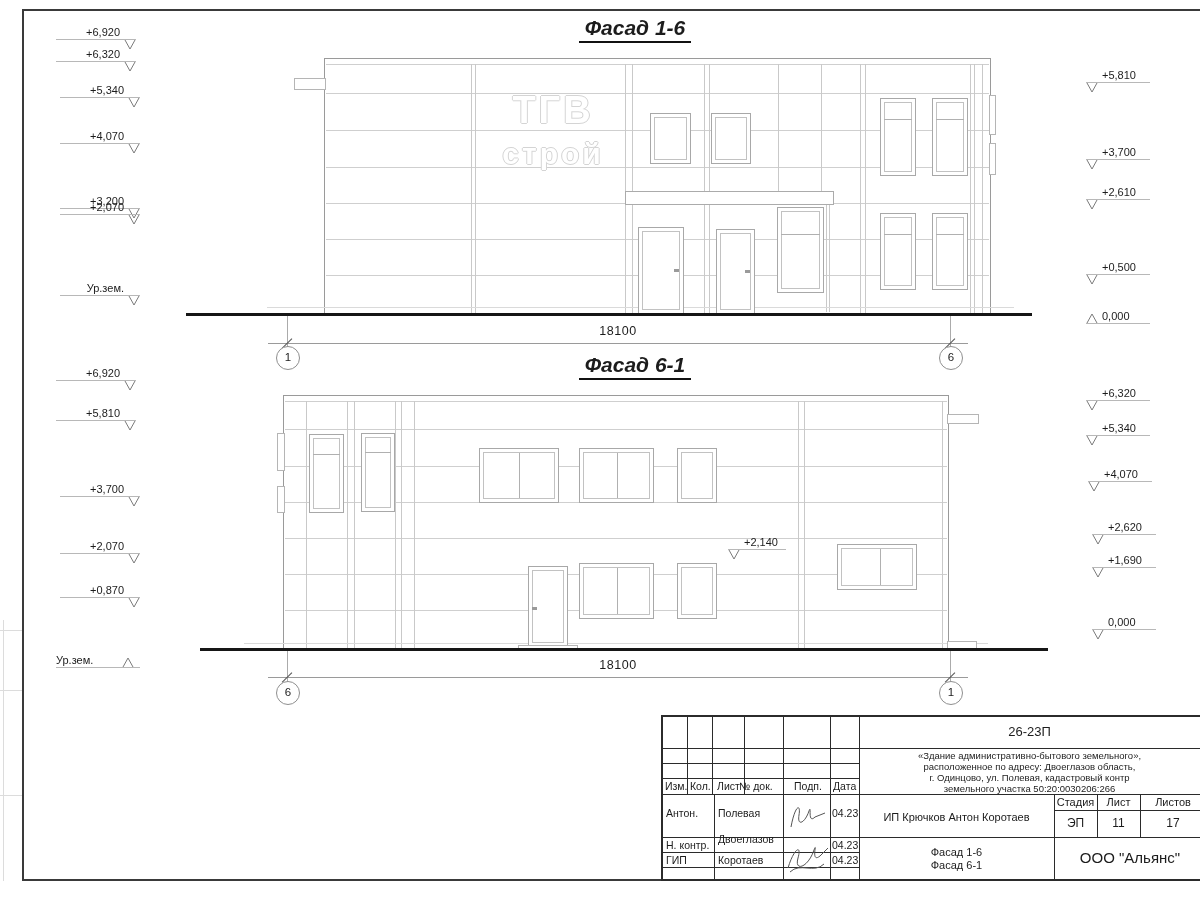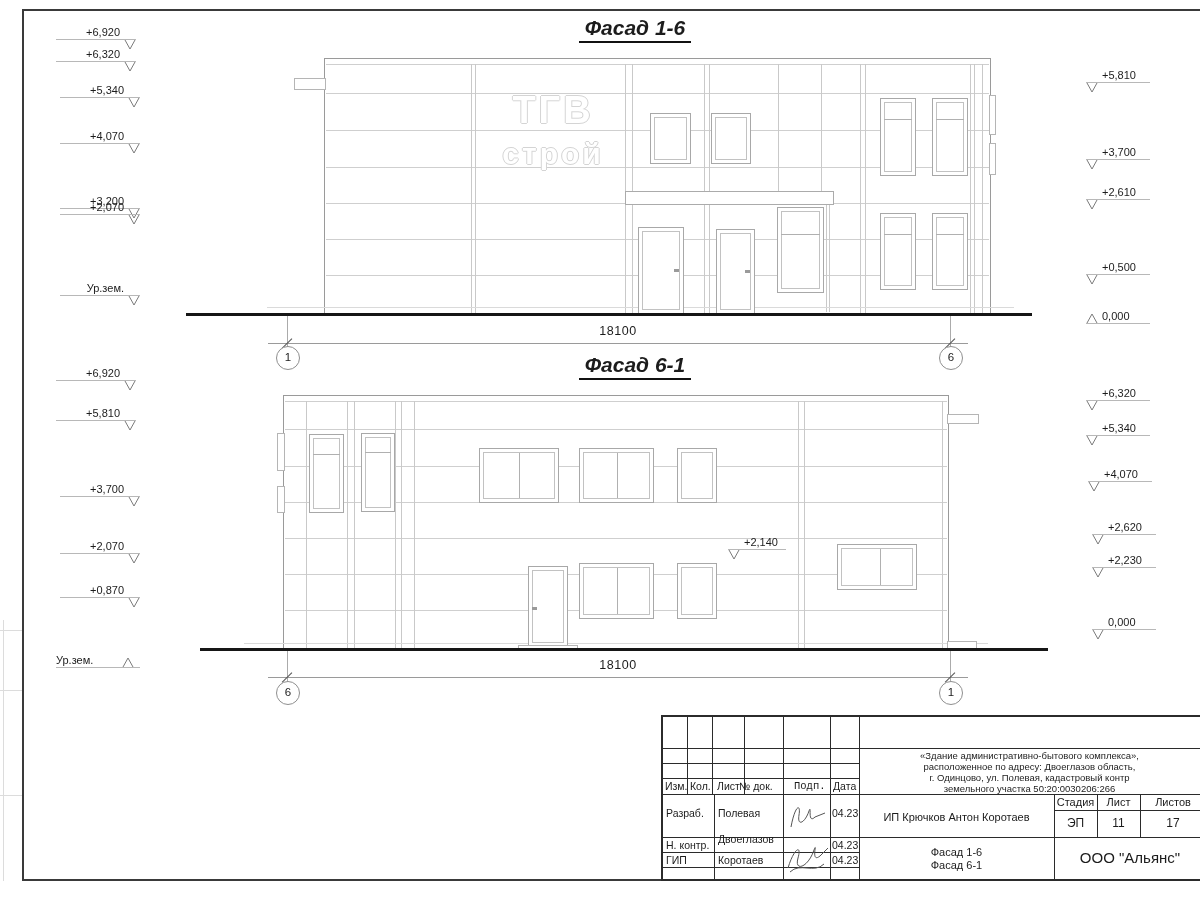--- a/index.html
+++ b/index.html
@@ -376,21 +376,21 @@
           </svg></span>
       </div>
       <div class="lvl dl" style="left: 1092px; top: 521px; width: 64px;">
         <span class="lbl">+2,620</span>
         <span class="ln"></span>
         <span class="ar"><svg width="12" height="10" viewBox="0 0 12 10">
             <path d="M1 0 L6 9 L11 0" fill="none" stroke="#7a7a7a" stroke-width="1"></path>
           </svg></span>
       </div>
       <div class="lvl dl" style="left: 1092px; top: 554px; width: 64px;">
-        <span class="lbl">+2,230</span>
+        <span class="lbl">+1,690</span>
         <span class="ln"></span>
         <span class="ar"><svg width="12" height="10" viewBox="0 0 12 10">
             <path d="M1 0 L6 9 L11 0" fill="none" stroke="#7a7a7a" stroke-width="1"></path>
           </svg></span>
       </div>
       <div class="lvl dl" style="left: 1092px; top: 616px; width: 64px;">
         <span class="lbl">0,000</span>
         <span class="ln"></span>
         <span class="ar"><svg width="12" height="10" viewBox="0 0 12 10">
             <path d="M1 0 L6 9 L11 0" fill="none" stroke="#7a7a7a" stroke-width="1"></path>
@@ -424,42 +424,43 @@
     <div class="tbh" style="left:0;top:77px;width:537px;"></div>
     <div class="tbh" style="left:391px;top:93px;width:146px;"></div>
     <div class="tbh" style="left:0;top:120px;width:537px;"></div>
     <div class="tbh" style="left:0;top:135px;width:196px;"></div>
     <div class="tbh" style="left:0;top:150px;width:196px;"></div>
 
     <div class="tbt" style="left:2px;top:63px;">Изм.</div>
     <div class="tbt" style="left:27px;top:63px;">Кол.</div>
     <div class="tbt" style="left:54px;top:63px;">Лист</div>
     <div class="tbt" style="left:76px;top:63px;">№ док.</div>
-    <div class="tbt" style="left:131px;top:63px;font-family:Liberation Mono, monospace;">Подп.</div>
+    <div class="tbt" style="left:131px;top:63px;">Подп.</div>
     <div class="tbt" style="left:170px;top:63px;">Дата</div>
 
-    <div class="tbt" style="left:3px;top:90px;">Разраб.</div>
+    <div class="tbt" style="left:3px;top:90px;">Антон.</div>
     <div class="tbt" style="left:55px;top:90px;">Полевая</div>
     <div class="tbt" style="left:169px;top:90px;">04.23</div>
     <div class="tbt" style="left:3px;top:122px;">Н. контр.</div>
     <div class="tbt" style="left:55px;top:116px;">Двоеглазов</div>
     <div class="tbt" style="left:169px;top:122px;">04.23</div>
     <div class="tbt" style="left:3px;top:137px;">ГИП</div>
     <div class="tbt" style="left:55px;top:137px;">Коротаев</div>
     <div class="tbt" style="left:169px;top:137px;">04.23</div>
 
     <svg class="sig" style="left:122px;top:80px;" width="44" height="38" viewBox="0 0 44 38">
       <path d="M6 30 C10 8 16 6 14 18 C12 30 20 26 24 14 C27 6 22 28 30 20 L40 16" fill="none" stroke="#555" stroke-width="1"></path>
     </svg>
     <svg class="sig" style="left:121px;top:121px;" width="46" height="40" viewBox="0 0 46 40">
       <path d="M4 30 C10 10 18 6 14 20 C10 34 24 30 30 12 C34 2 26 26 36 18 L44 10 M6 34 C16 24 30 36 40 26" fill="none" stroke="#555" stroke-width="1"></path>
     </svg>
 
+    <div class="tbc" style="left:196px;top:7px;width:341px;font-size:13px;">26-23П</div>
     <div class="tbc" style="left:198px;top:33px;width:337px;font-size:9.5px;line-height:11px;">
-      <div>«Здание административно-бытового комплекса»,</div>
+      <div>«Здание административно-бытового земельного»,</div>
       <div>расположенное по адресу: Двоеглазов область,</div>
       <div>г. Одинцово, ул. Полевая, кадастровый контр</div>
       <div>земельного участка 50:20:0030206:266</div>
     </div>
     <div class="tbc" style="left:196px;top:94px;width:195px;font-size:11px;">ИП Крючков Антон Коротаев</div>
     <div class="tbc" style="left:391px;top:79px;width:43px;font-size:11px;">Стадия</div>
     <div class="tbc" style="left:434px;top:79px;width:43px;font-size:11px;">Лист</div>
     <div class="tbc" style="left:477px;top:79px;width:66px;font-size:11px;">Листов</div>
     <div class="tbc" style="left:391px;top:99px;width:43px;font-size:12px;">ЭП</div>
     <div class="tbc" style="left:434px;top:99px;width:43px;font-size:12px;">11</div>

